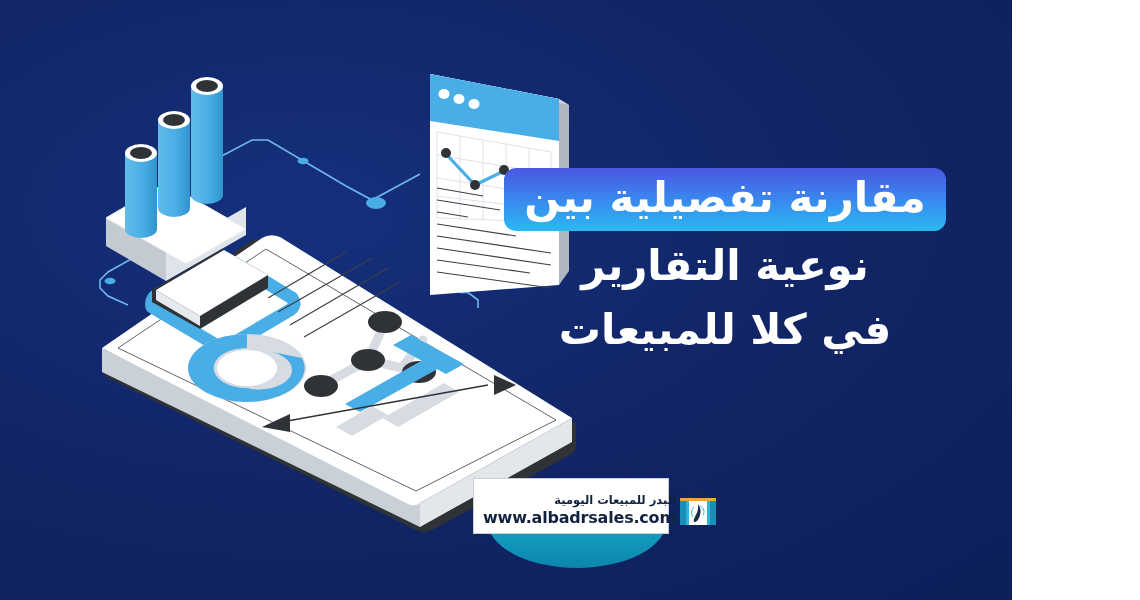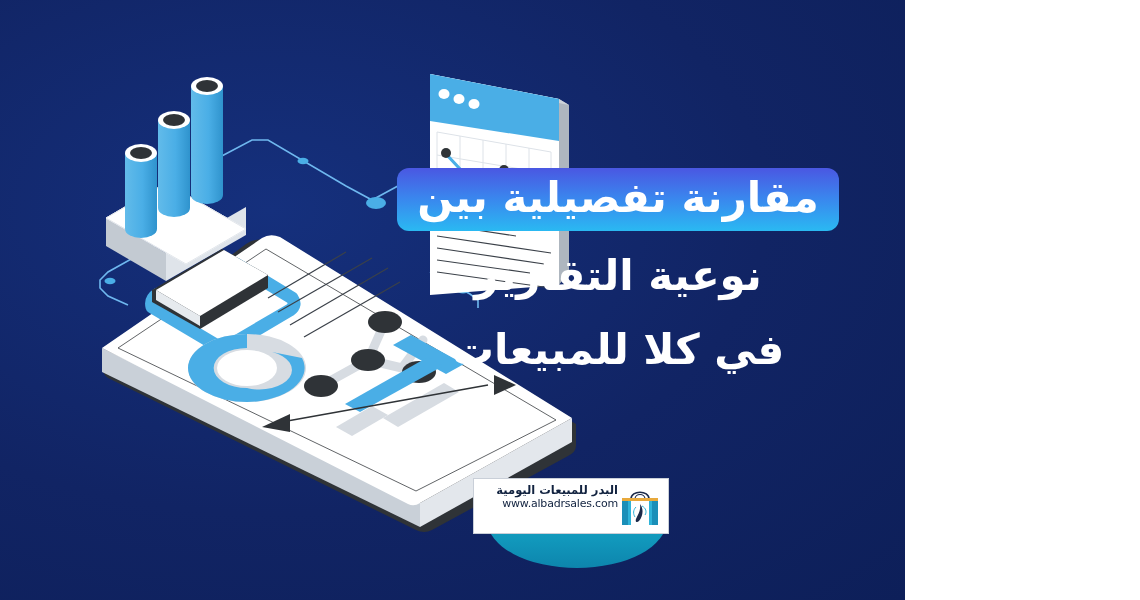--- a/index.html
+++ b/index.html
@@ -3,21 +3,21 @@
 <meta charset="utf-8">
 <style>
   * { box-sizing: border-box; margin: 0; padding: 0; }
   html, body {
     width: 1140px; height: 600px;
     overflow: hidden;
     font-family: "DejaVu Sans", "Liberation Sans", sans-serif;
   }
   #banner {
     position: relative;
-    width: 905px; height: 600px;
+    width: 1012px; height: 600px;
     background: radial-gradient(ellipse at 30% 35%, #15307d 0%, #112464 55%, #0d1f59 100%);
     overflow: hidden;
   }
 
   
   #illustration {
     position: absolute;
     left: 0; top: 0;
     width: 620px; height: 540px;
   }
@@ -43,55 +43,55 @@
     letter-spacing: 0px;
     white-space: nowrap;
   }
   .plain-line {
     display: block;
     color: #ffffff;
     font-size: 42px;
     font-weight: bold;
     line-height: 1.38;
     white-space: nowrap;
-    margin-top: 16px;
+    margin-top: 6px;
   }
 
   
   #logo-swoosh {
     position: absolute;
     left: 487px; top: 500px;
     width: 180px; height: 68px;
     background: linear-gradient(180deg, #17a8c4 0%, #1197bb 60%, #0d85ad 100%);
     border-bottom-left-radius: 90px 48px;
     border-bottom-right-radius: 90px 48px;
   }
   #logo-box {
     position: absolute;
     left: 473px; top: 478px;
     width: 196px; height: 56px;
     background: #ffffff;
     border: 1px solid #c9cfd8;
     display: flex;
-    align-items: flex-start;
+    align-items: flex-end;
     justify-content: space-between;
     padding: 4px 6px 4px 9px;
   }
   #logo-text { text-align: right; direction: rtl; flex: 1; }
   #logo-title {
     color: #11223f;
     font-size: 11.5px;
     font-weight: bold;
     line-height: 1.25;
     white-space: nowrap;
   }
   #logo-url {
     color: #11223f;
-    font-size: 11px;
-    font-weight: normal;
+    font-size: 16px;
+    font-weight: bold;
     line-height: 1.35;
     direction: ltr;
     white-space: nowrap;
     letter-spacing: -0.2px;
   }
   #logo-mark { width: 44px; height: 46px; flex: 0 0 44px; }
 </style>
 </head>
 <body>
 

